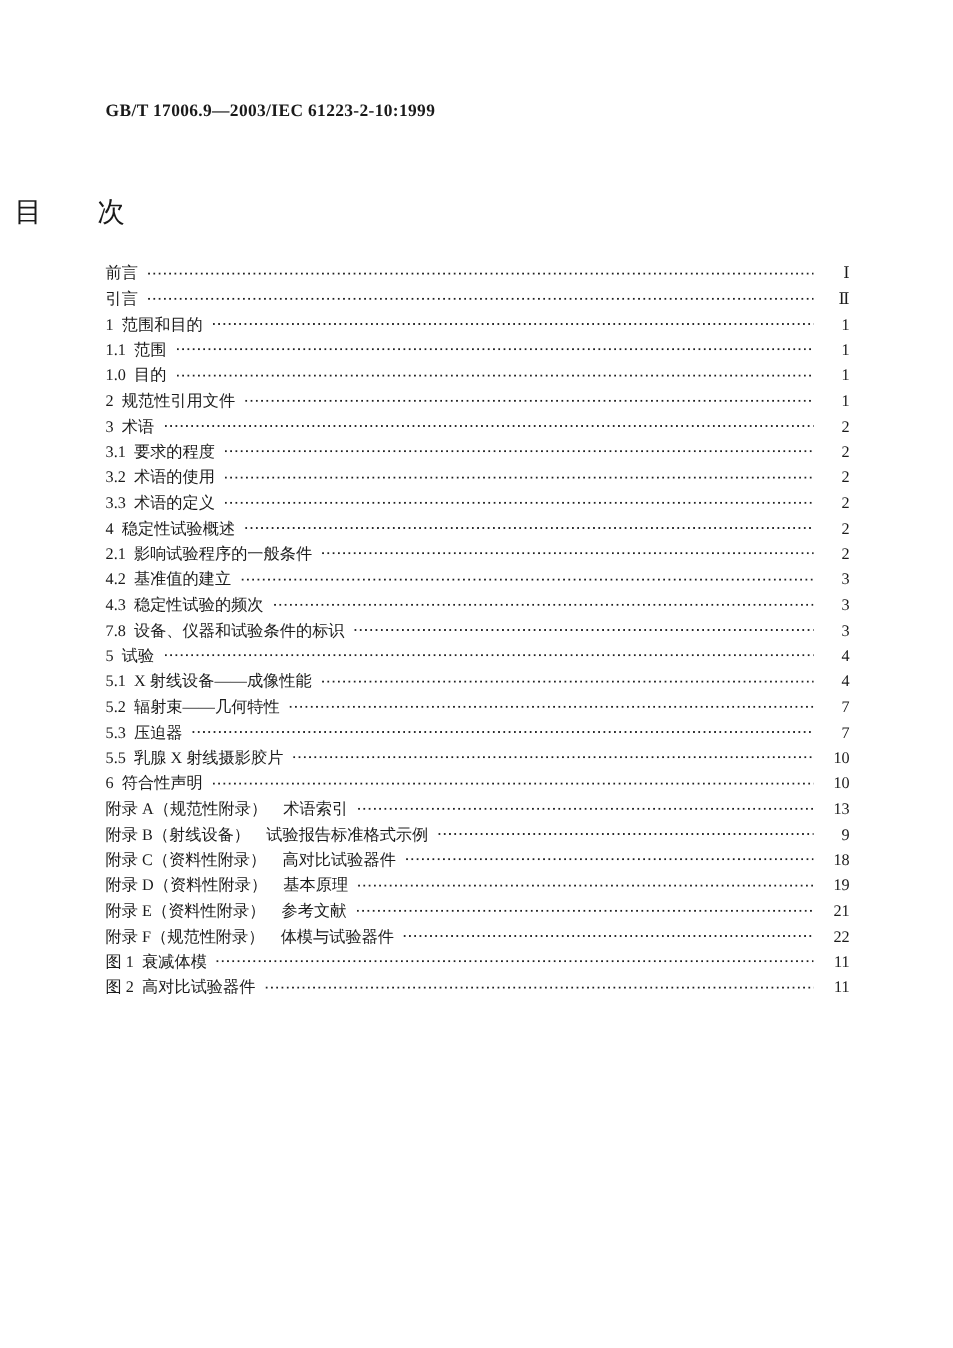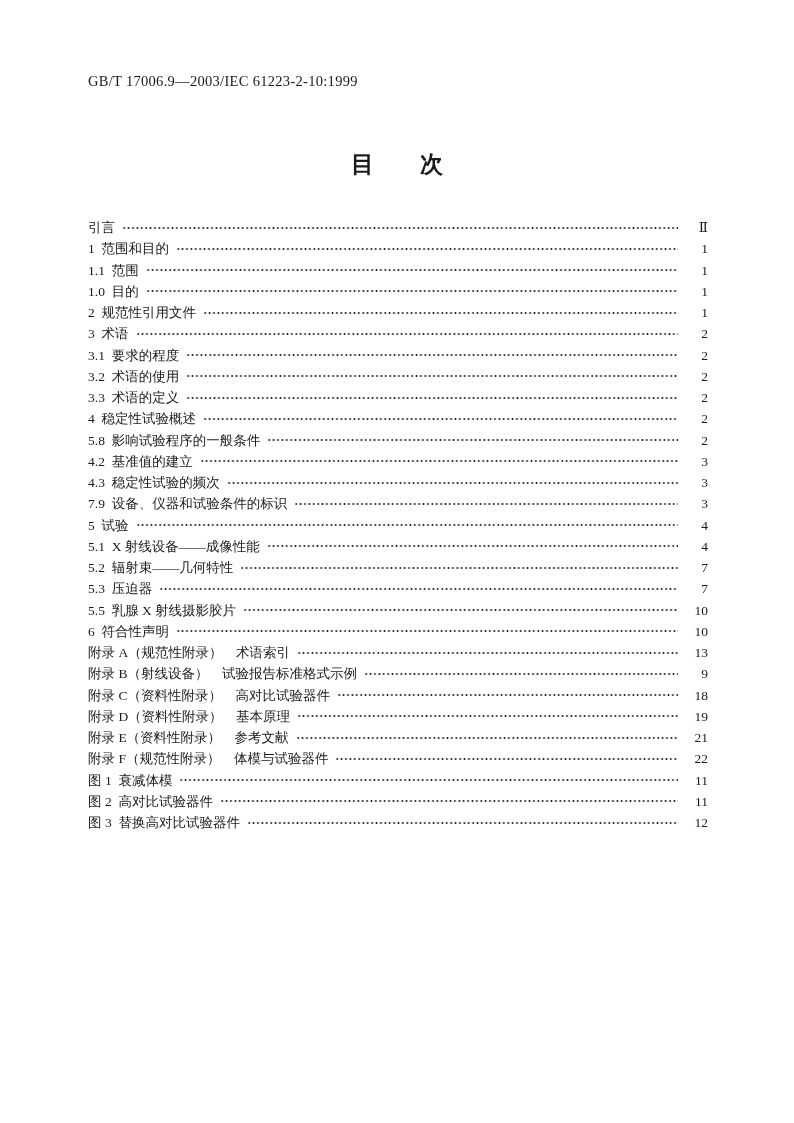--- a/index.html
+++ b/index.html
@@ -16,35 +16,34 @@
     overflow: hidden;
   }
   .page {
     position: absolute;
     inset: 0;
     background: #ffffff;
   }
   .doc-header {
     position: absolute;
     left: 88px;
-    top: 73px;
+    top: 85px;
     font-size: 14.5px;
-    font-weight: normal;
+    font-weight: bold;
     letter-spacing: 0.3px;
     white-space: pre;
   }
   .doc-title {
     position: absolute;
     top: 149px;
     left: 0;
     right: 0;
-    margin: 0;
-    text-align: center;
+    margin: 12px;
     font-size: 23px;
-    font-weight: bold;
+    font-weight: normal;
     white-space: pre;
     letter-spacing: 0;
   }
   .toc {
     position: absolute;
     left: 88px;
     top: 217px;
     width: 620px;
   }
   .toc-row {
@@ -77,20 +76,25 @@
 </style>
 </head>
 <body>
 
 <div class="page">
   <div class="doc-header">GB/T 17006.9—2003/IEC 61223-2-10:1999</div>
 
   <h1 class="doc-title">目　　次</h1>
 
   <div class="toc" id="toc">
+  <div class="toc-row">
+    <span class="toc-label">前言</span>
+    <span class="toc-dots"></span>
+    <span class="toc-page">Ⅰ</span>
+  </div>
 
   <div class="toc-row">
     <span class="toc-label">引言</span>
     <span class="toc-dots"></span>
     <span class="toc-page">Ⅱ</span>
   </div>
 
   <div class="toc-row">
     <span class="toc-label">1  范围和目的</span>
     <span class="toc-dots"></span>
@@ -139,39 +143,39 @@
     <span class="toc-page">2</span>
   </div>
 
   <div class="toc-row">
     <span class="toc-label">4  稳定性试验概述</span>
     <span class="toc-dots"></span>
     <span class="toc-page">2</span>
   </div>
 
   <div class="toc-row">
-    <span class="toc-label">5.8  影响试验程序的一般条件</span>
+    <span class="toc-label">2.1  影响试验程序的一般条件</span>
     <span class="toc-dots"></span>
     <span class="toc-page">2</span>
   </div>
 
   <div class="toc-row">
     <span class="toc-label">4.2  基准值的建立</span>
     <span class="toc-dots"></span>
     <span class="toc-page">3</span>
   </div>
 
   <div class="toc-row">
     <span class="toc-label">4.3  稳定性试验的频次</span>
     <span class="toc-dots"></span>
     <span class="toc-page">3</span>
   </div>
 
   <div class="toc-row">
-    <span class="toc-label">7.9  设备、仪器和试验条件的标识</span>
+    <span class="toc-label">7.8  设备、仪器和试验条件的标识</span>
     <span class="toc-dots"></span>
     <span class="toc-page">3</span>
   </div>
 
   <div class="toc-row">
     <span class="toc-label">5  试验</span>
     <span class="toc-dots"></span>
     <span class="toc-page">4</span>
   </div>
 
@@ -247,19 +251,14 @@
     <span class="toc-dots"></span>
     <span class="toc-page">11</span>
   </div>
 
   <div class="toc-row">
     <span class="toc-label">图 2  高对比试验器件</span>
     <span class="toc-dots"></span>
     <span class="toc-page">11</span>
   </div>
 
-  <div class="toc-row">
-    <span class="toc-label">图 3  替换高对比试验器件</span>
-    <span class="toc-dots"></span>
-    <span class="toc-page">12</span>
-  </div>
 </div>
 </div>
 
 </body></html>

